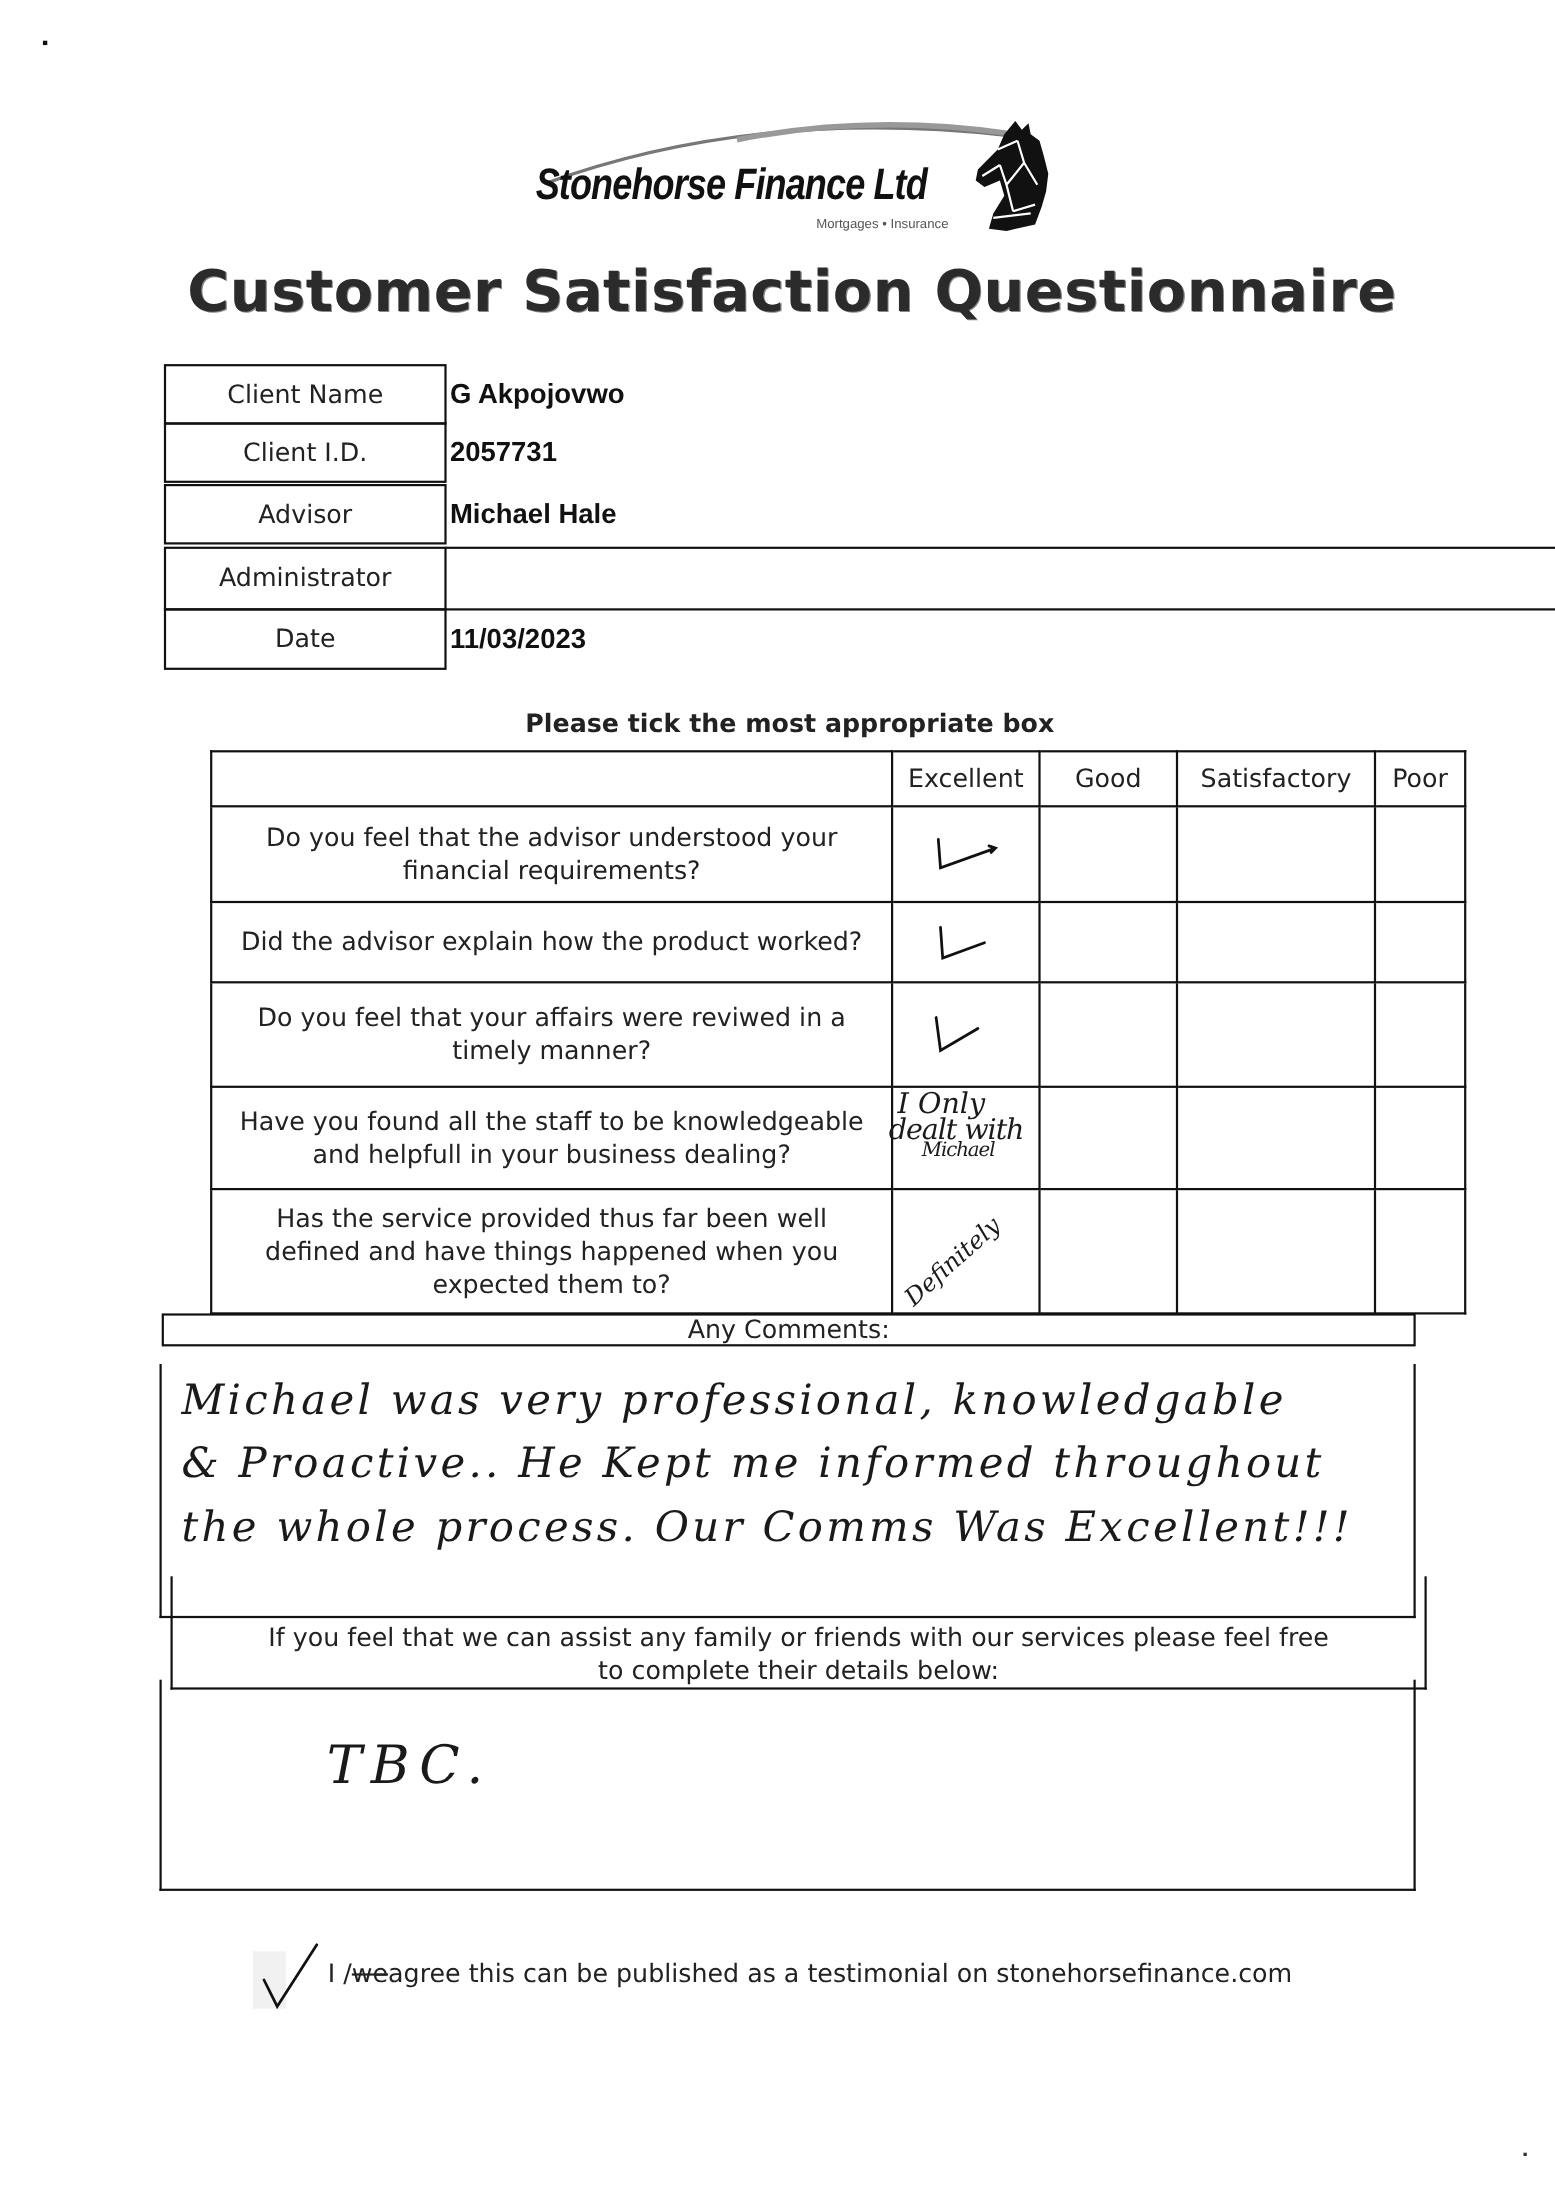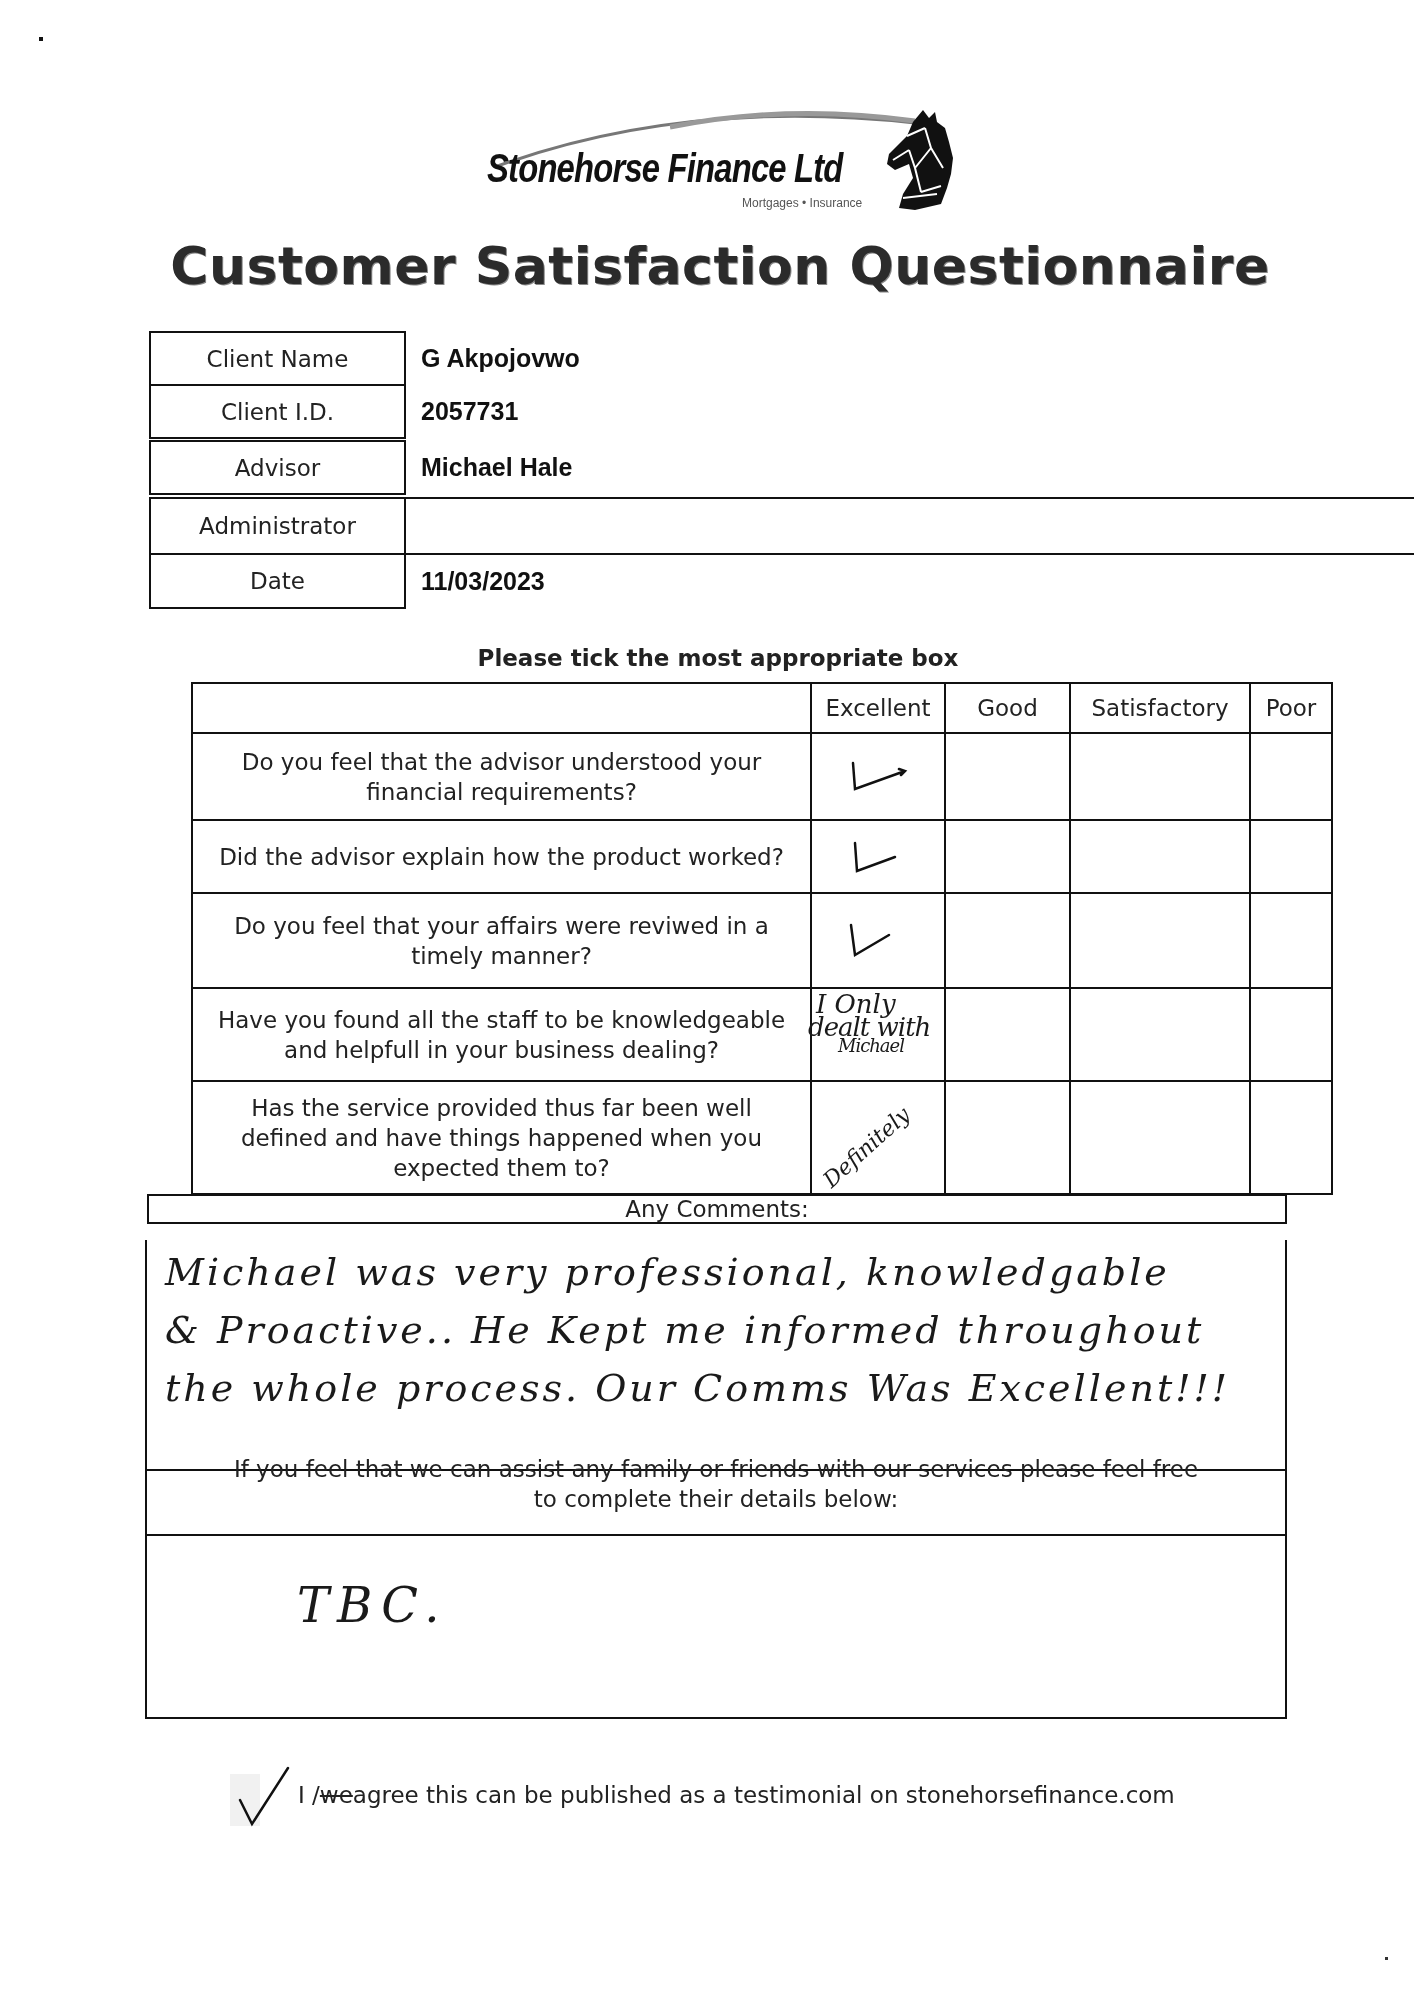--- a/index.html
+++ b/index.html
@@ -19,21 +19,21 @@
   
   .title { left:170px; top:236px; width:1100px; text-align:center; font-family:"DejaVu Sans", sans-serif;
            font-weight:bold; font-size:52px; color:#2b2b2b; letter-spacing:0.5px; white-space:nowrap;
            text-shadow: 1px 1px 0 #888; }
 
   
   .info-row { position:absolute; left:149px; height:55px; }
   .info-label { position:absolute; left:0; top:0; width:257px; height:100%; border:2px solid #111; box-sizing:border-box;
                 display:flex; align-items:center; justify-content:center; font-size:23px; color:#222; }
   .info-value { position:absolute; left:258px; top:0; height:100%; display:flex; align-items:center;
-                font-family:"Liberation Sans", sans-serif; font-weight:bold; font-size:25px; color:#111; padding-left:14px; white-space:nowrap; }
+                font-family:"Liberation Sans", sans-serif; font-weight:bold; font-size:25px; color:#111; padding-left:2px; white-space:nowrap; }
   .info-admin-box { position:absolute; left:256px; top:0; width:1031px; height:100%; border:2px solid #111; border-left:none; box-sizing:border-box; }
 
   
   .instruction { left:148px; top:645px; width:1140px; text-align:center; font-weight:bold; font-size:23px; color:#222; }
 
   
   .rating-table { left:147px; top:682px; width:1140px; border-collapse:collapse; table-layout:fixed;margin-left:44px; }
   .rating-table td, .rating-table th { border:2px solid #111; padding:0; font-weight:normal; vertical-align:middle; }
   .rating-table th { height:48px; font-size:23px; color:#222; text-align:center; }
   .q-cell { font-size:23px; color:#222; text-align:center; line-height:30px; padding:0 18px !important; }
@@ -45,22 +45,22 @@
   .note-only2 { position:absolute; left:-4px; top:28px; font-size:26px; line-height:20px; white-space:nowrap; letter-spacing:-1px; }
   .note-only3 { position:absolute; left:26px; top:48px; font-size:18px; line-height:18px; white-space:nowrap; letter-spacing:-1px; }
   .note-def { position:absolute; left:6px; top:40px; font-size:22px; transform:rotate(-42deg); transform-origin:left top; white-space:nowrap; }
 
   
   .comments-head { left:147px; top:1194px; width:1140px; height:30px; border:2px solid #111; box-sizing:border-box;
                    display:flex; align-items:center; justify-content:center; font-size:23px; color:#222; }
   .comments-box { left:145px; top:1240px; width:1142px; height:231px; border:2px solid #111; border-top:none; box-sizing:border-box; }
   .comment-line { position:absolute; left:18px; font-family:"DejaVu Serif", serif; font-style:italic; font-size:38px;
                   color:#1a1a1a; white-space:nowrap; letter-spacing:3px; }
-  .family-head { left:145px; top:1433px; width:1142px; height:103px; border:2px solid #111; border-top:none; box-sizing:border-box;
-                 display:flex; align-items:center; justify-content:center; text-align:center; font-size:23px; line-height:30px; color:#222; }
+  .family-head { left:155px; top:1433px; width:1142px; height:103px; border:2px solid #111; border-top:none; box-sizing:border-box;
+                 display:flex; align-items:flex-end; justify-content:center; text-align:center; font-size:23px; line-height:30px; color:#222; }
   .family-box { left:145px; top:1527px; width:1142px; height:192px; border:2px solid #111; border-top:none; box-sizing:border-box; }
   .family-text { position:absolute; left:150px; top:50px; font-family:"DejaVu Serif", serif; font-style:italic; font-size:48px; color:#1a1a1a; letter-spacing:8px; }
 
   
   .testimonial { left:228px; top:1765px; height:60px; display:flex; align-items:center; }
   .consent-tick { width:70px; height:70px; margin-right:0; }
   .consent-text { font-size:23px; color:#222; white-space:nowrap; }
   .struck { text-decoration:line-through; text-decoration-thickness:2px; }
 </style>
 </head>

